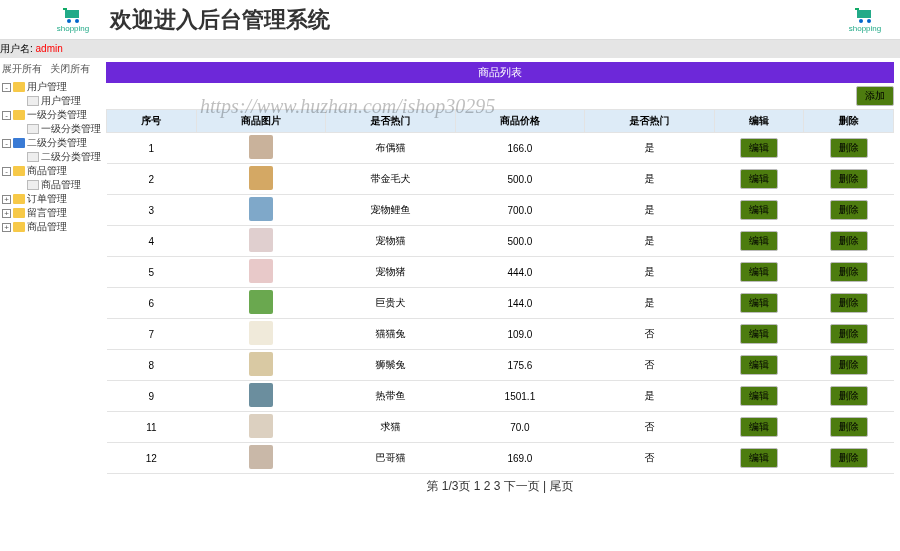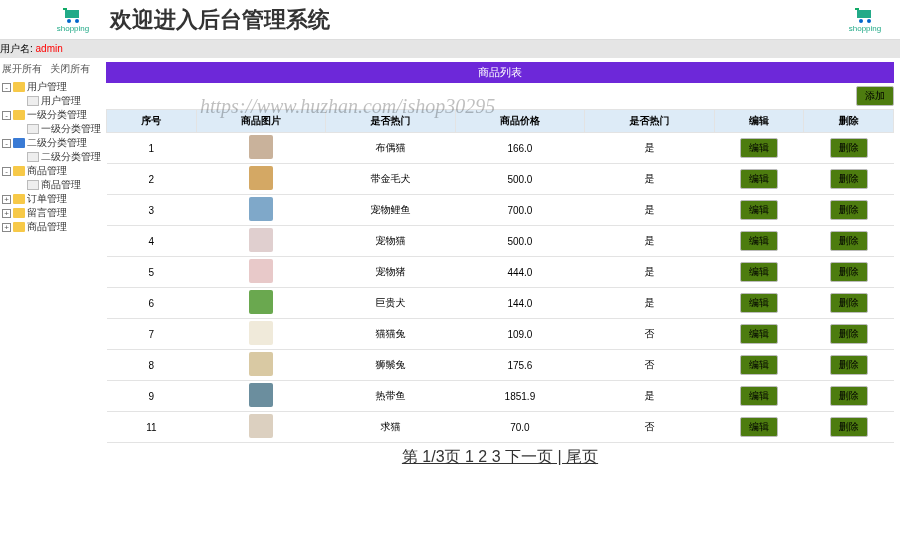--- a/index.html
+++ b/index.html
@@ -26,21 +26,21 @@
 .folder-b { background: #3a7bd5; border-radius: 1px; }
 .file { background: #eee; border: 1px solid #bbb; }
 .main { flex: 1; padding: 4px 6px; overflow: auto; }
 .panel-title { background: #6d28d9; color: #fff; text-align: center; font-size: 11px; padding: 3px 0; }
 .add-row { text-align: right; padding: 3px 0; }
 .btn { display: inline-block; background: #4d7c0f; border: 1px solid #bbb; padding: 2px 8px; font-size: 10px; cursor: pointer; border-radius: 2px; }
 table { width: 100%; border-collapse: collapse; }
 th { background: #ddebf7; border: 1px solid #e3e3e3; padding: 4px 12px; font-size: 10px; font-weight: bold; }
 td { border-bottom: 1px solid #e3e3e3; padding: 2px; text-align: center; font-size: 10px; vertical-align: middle; }
 .thumb { width: 24px; height: 24px; background: #ccc; display: inline-block; border-radius: 2px; }
-.pager { text-align: center; font-size: 16px; padding: 4px 0; color: #333; text-decoration: underline; }
+.pager { text-align: center; font-size: 12px; padding: 4px 0; color: #333; }
 .watermark { position: absolute; top: 95px; left: 200px; font-size: 20px; color: rgba(0,0,0,0.25); font-family: Georgia, serif; font-style: italic; pointer-events: none; }
 </style>
 </head>
 <body>
 
 <div class="header">
   <div class="logo">
     <svg width="24" height="18" viewBox="0 0 24 18">
         <rect x="4" y="4" width="14" height="8" fill="#2a8"></rect>
         <rect x="2" y="2" width="4" height="2" fill="#1a6"></rect>
@@ -177,33 +177,42 @@
             <td>狮鬃兔</td>
             <td>175.6</td>
             <td>否</td>
             <td><span class="btn">编辑</span></td>
             <td><span class="btn">删除</span></td>
           </tr>
           <tr>
             <td>9</td>
             <td><span class="thumb" style="background:#6b8e9e"></span></td>
             <td>热带鱼</td>
-            <td>1851.9</td>
+            <td>1501.1</td>
             <td>是</td>
             <td><span class="btn">编辑</span></td>
             <td><span class="btn">删除</span></td>
           </tr>
           <tr>
             <td>11</td>
             <td><span class="thumb" style="background:#dcd0c0"></span></td>
             <td>求猫</td>
             <td>70.0</td>
             <td>否</td>
             <td><span class="btn">编辑</span></td>
             <td><span class="btn">删除</span></td>
           </tr>
+          <tr>
+            <td>12</td>
+            <td><span class="thumb" style="background:#c9b8a8"></span></td>
+            <td>巴哥猫</td>
+            <td>169.0</td>
+            <td>否</td>
+            <td><span class="btn">编辑</span></td>
+            <td><span class="btn">删除</span></td>
+          </tr>
         </tbody>
     </table>
     <div class="pager">第 1/3页 1 2 3 下一页 | 尾页</div>
   </div>
 </div>
 
 <div class="watermark">https://www.huzhan.com/ishop30295</div>
 
 </body></html>

